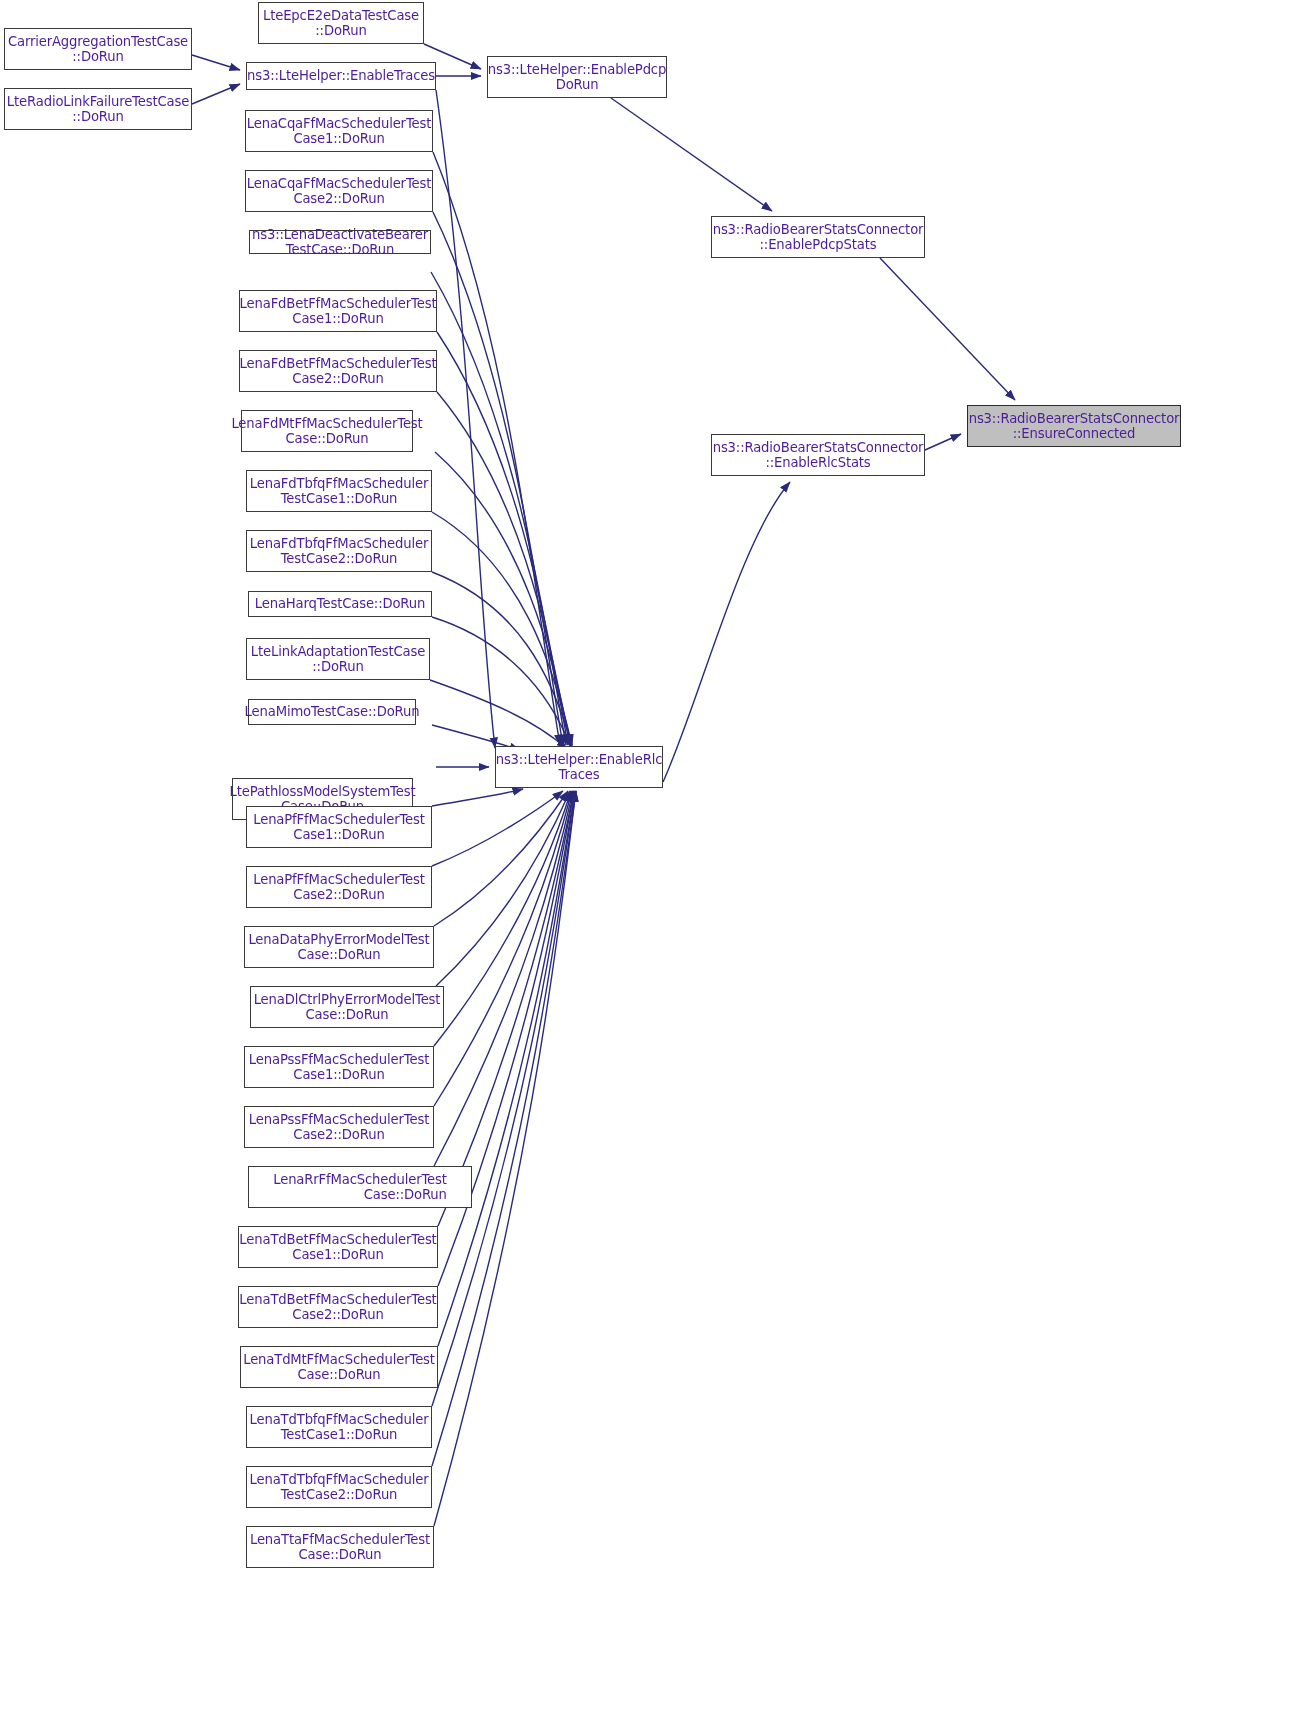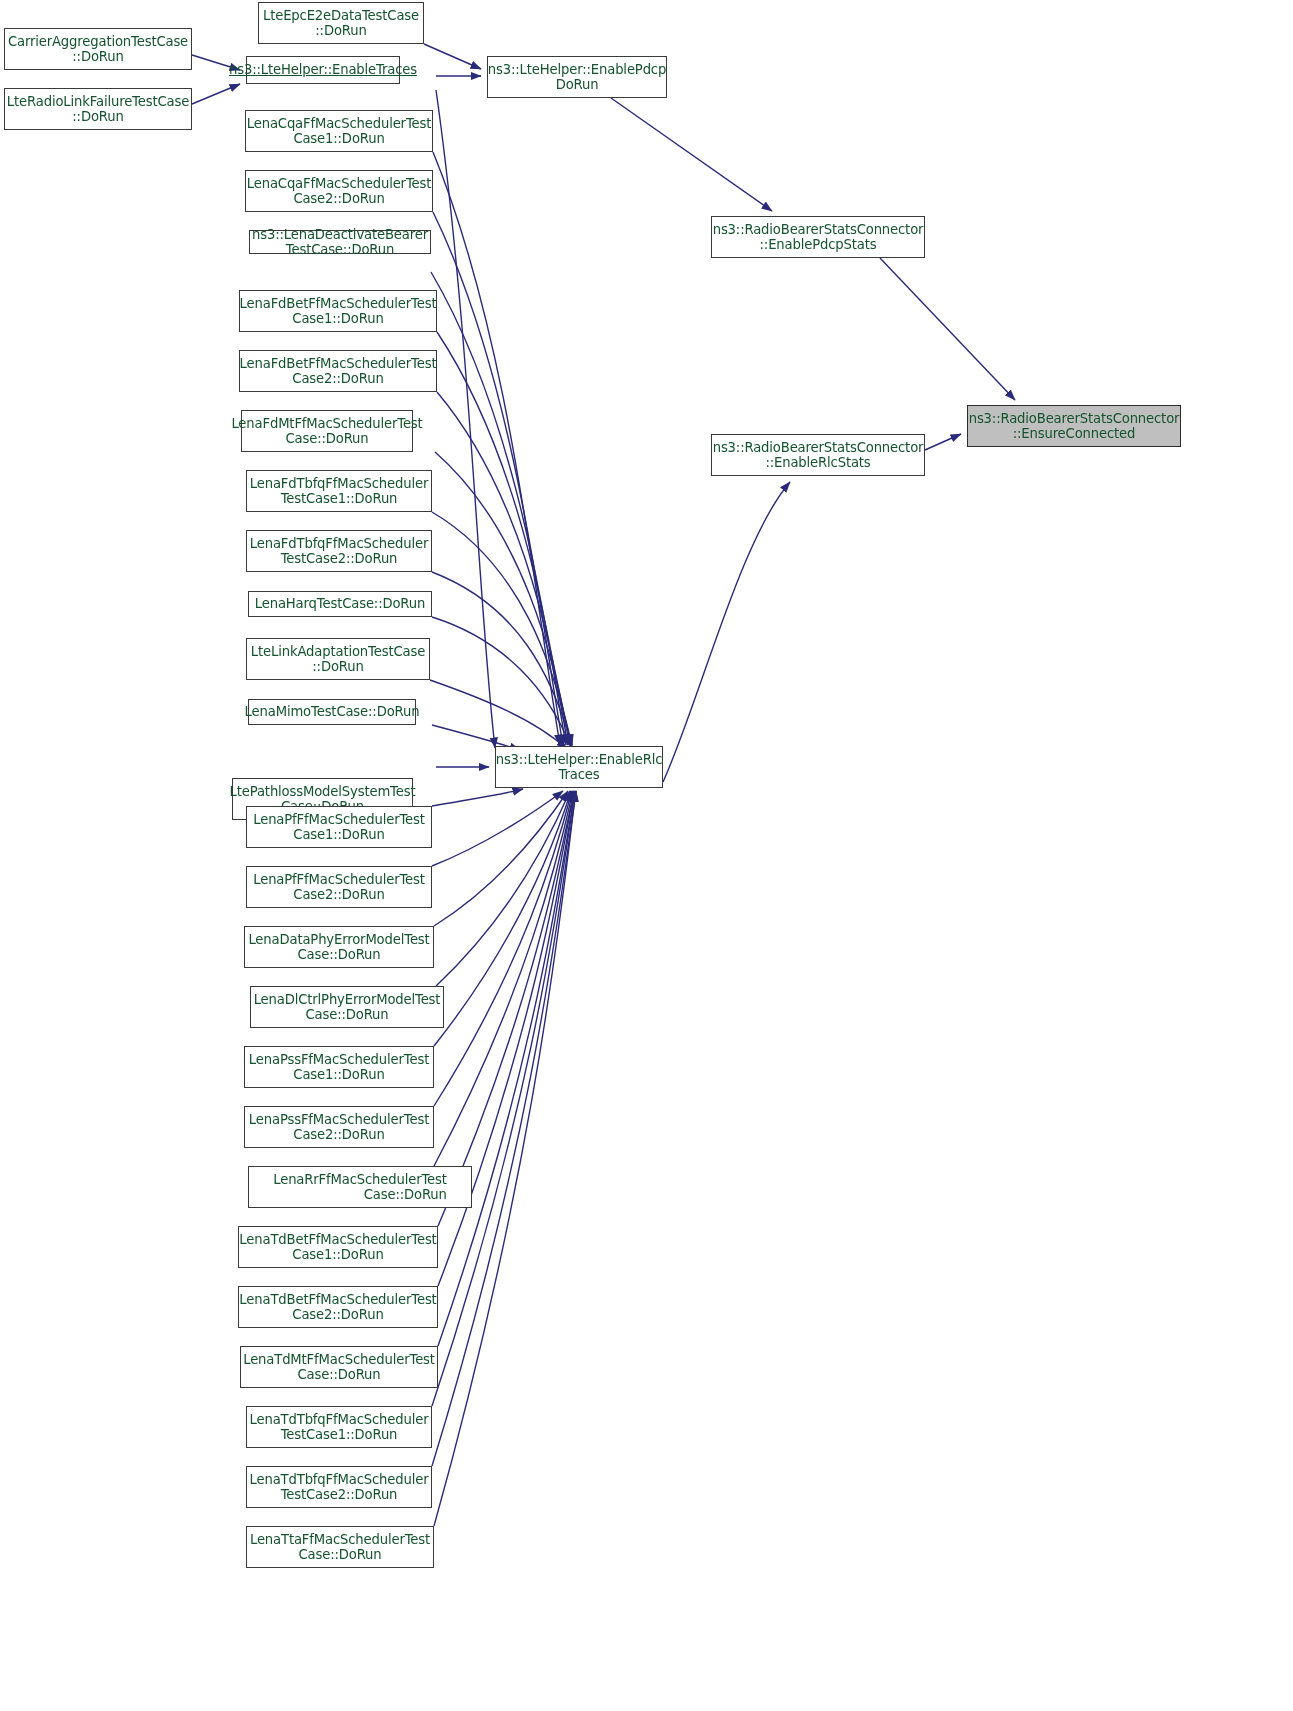--- a/index.html
+++ b/index.html
@@ -2,21 +2,21 @@
 <html><head>
 <meta charset="utf-8">
 <style>
   html,body{margin:0;padding:0;background:#ffffff;}
   body{width:1293px;height:1711px;position:relative;
        font-family:"DejaVu Sans","Liberation Sans",sans-serif;}
   #canvas{position:absolute;left:0;top:0;width:1293px;height:1711px;}
   svg#edges{position:absolute;left:0;top:0;width:1293px;height:1711px;overflow:visible;}
   .node{position:absolute;box-sizing:border-box;border:1px solid #3a3a3a;
         background:#ffffff;display:flex;align-items:center;justify-content:center;
-        text-align:center;color:#14532d;font-size:13.2px;line-height:15.5px;
+        text-align:center;color:#4c1d95;font-size:13.2px;line-height:15.5px;
         letter-spacing:-0.15px;padding:1px 3px;}
   .node.hl{background:#bfbfbf;border:1px solid #2b2b2b;}
   .node span{display:block;white-space:pre-line;}
 </style>
 </head>
 <body>
 
 <div id="canvas">
   <svg id="edges" viewBox="0 0 1293 1711" xmlns="http://www.w3.org/2000/svg">
     <defs>
@@ -63,21 +63,21 @@
   </svg>
   <div id="node-layer">
       <div class="node" style="left: 4px; top: 28px; width: 188px; height: 42px;">
         <span>CarrierAggregationTestCase
 ::DoRun</span>
       </div>
       <div class="node" style="left: 258px; top: 2px; width: 166px; height: 42px;">
         <span>LteEpcE2eDataTestCase
 ::DoRun</span>
       </div>
-      <div class="node" style="left: 246px; top: 56px; width: 154px; height: 28px; text-decoration: underline;">
+      <div class="node" style="left: 246px; top: 62px; width: 190px; height: 28px;">
         <span>ns3::LteHelper::EnableTraces</span>
       </div>
       <div class="node" style="left: 4px; top: 88px; width: 188px; height: 42px;">
         <span>LteRadioLinkFailureTestCase
 ::DoRun</span>
       </div>
       <div class="node" style="left: 487px; top: 56px; width: 180px; height: 42px;">
         <span>ns3::LteHelper::EnablePdcp
 DoRun</span>
       </div>

